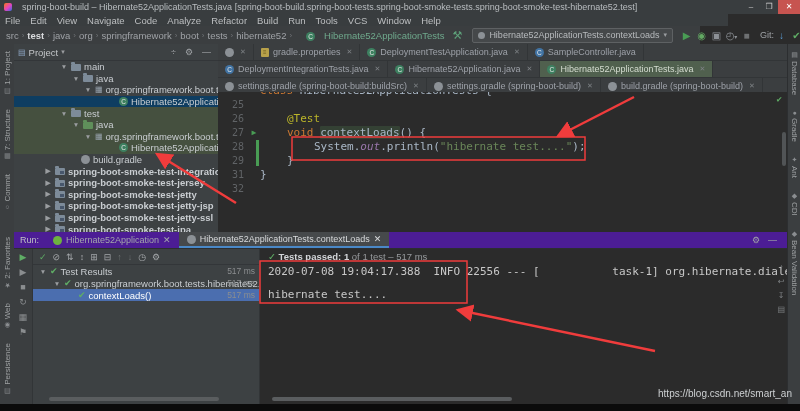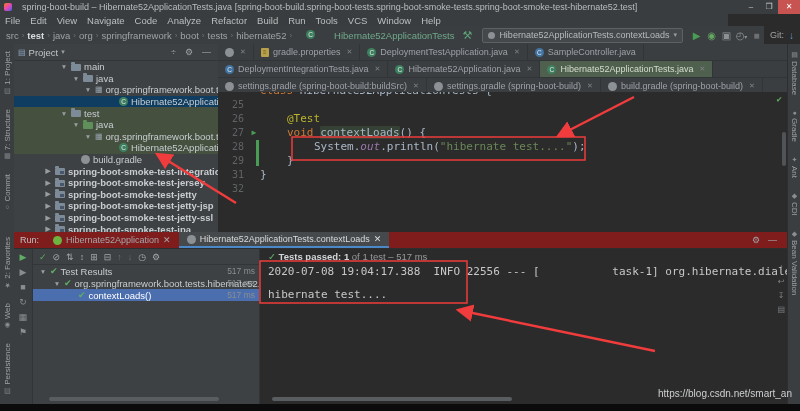--- a/index.html
+++ b/index.html
@@ -9,26 +9,26 @@
   .titlebar{position:absolute;left:0;top:0;width:800px;height:14px;background:#393d3f;
             display:flex;align-items:center;font-size:9px;color:#b9bdc0;}
   .app-logo{width:8px;height:8px;margin:0 10px 0 4px;border-radius:2px;flex:none;
             background:linear-gradient(135deg,#f97a12,#e343c3 55%,#2e6ee0);}
   .title-text{white-space:nowrap;overflow:hidden;flex:1;}
   .win-btn{width:18px;height:14px;line-height:13px;text-align:center;font-size:8px;color:#cfcfcf;flex:none;}
   .win-close{background:#c75450;color:#fff;width:22px;}
   .menubar{position:absolute;left:0;top:14px;width:728px;height:12px;background:#393d3f;
            display:flex;align-items:center;font-size:9.5px;}
   .menu-item{padding:0 5px;color:#bdbfc1;}
-  .navbar{position:absolute;left:0;top:26px;width:764px;height:18px;background:#3b3e40;
+  .navbar{position:absolute;left:0;top:26px;width:700px;height:18px;background:#3b3e40;
           border-bottom:5px solid #0f766e;display:flex;align-items:center;font-size:9.5px;color:#9fa2a6;}
   .crumb{padding:0 2px;white-space:nowrap;}
   .crumb-test{color:#dadcde;font-weight:bold;}
   .crumb-sep{color:#6f7275;font-size:8px;padding:0 1px;}
-  .crumb-class{color:#6fa98c;display:flex;align-items:flex-start;gap:19px;white-space:nowrap;padding-left:13px;}
+  .crumb-class{color:#6fa98c;display:flex;align-items:flex-end;gap:9px;white-space:nowrap;padding-left:13px;}
   .hammer{color:#5ea07a;font-size:11px;margin:0 4px 0 8px;}
   .combo{display:flex;align-items:center;gap:4px;height:13px;background:#45484a;border:1px solid #5e6163;
          border-radius:2px;padding:0 5px;font-size:9px;color:#b7babd;margin:0 6px;white-space:nowrap;}
   .combo .caret{font-size:7px;color:#9a9da0;}
   .nav-ic{width:15px;text-align:center;font-size:10px;flex:none;}
   .git-label{color:#9fa2a6;margin-left:6px;font-size:9px;}
   
   .lstripe{position:absolute;left:0;top:44px;width:14px;height:360px;background:#3b3e40;
            border-right:1px solid #2c2e30;display:flex;flex-direction:column;align-items:center;}
   .rstripe{position:absolute;left:787px;top:44px;width:13px;height:360px;background:#3b3e40;
@@ -83,21 +83,21 @@
   .tk-str{color:#6a8759;}
   .tk-field{color:#9876aa;font-style:italic;}
   .tk-pl{color:#a9b7c6;}
   .hl{background:#344134;border-radius:1px;}
   .clipped{margin-top:-8px;}
   .vcs-bar{position:absolute;left:38px;top:48px;width:3px;height:26px;background:#499C54;}
   .inspect-ok{position:absolute;right:5px;top:2px;color:#5fad65;font-size:9px;}
   .ed-scroll{position:absolute;right:1px;top:40px;width:4px;height:34px;background:#515456;border-radius:2px;}
   
   .runpanel{position:absolute;left:14px;top:232px;width:773px;height:172px;background:#3d4143;}
-  .run-head{height:16px;background:#7f1d1d;border-bottom:1px solid #2c2e30;display:flex;align-items:stretch;font-size:9px;}
+  .run-head{height:16px;background:#4c1d95;border-bottom:1px solid #2c2e30;display:flex;align-items:stretch;font-size:9px;}
   .run-label{display:flex;align-items:center;padding:0 6px;color:#bdc0c3;}
   .rtab{display:flex;align-items:center;gap:4px;padding:0 8px;color:#a3a7ab;white-space:nowrap;}
   .rtab.active{background:#46494b;color:#d8dadc;border-bottom:2px solid #4a88c7;}
   .run-head .tools{margin-left:auto;display:flex;align-items:center;gap:8px;padding:0 10px;color:#9fa2a5;font-size:9px;}
   .run-body{position:absolute;top:17px;left:0;right:0;bottom:0;display:flex;}
   .run-strip{width:18px;background:#3b3e40;border-right:1px solid #323537;display:flex;flex-direction:column;
              align-items:center;padding-top:3px;gap:5px;font-size:9px;color:#8a8d8f;}
   .run-strip .green{color:#5fad65;}
   .test-pane{width:226px;position:relative;border-right:1px solid #323537;background:#3d4143;}
   .test-toolbar{height:15px;display:flex;align-items:center;gap:6px;padding:0 6px;font-size:9px;

